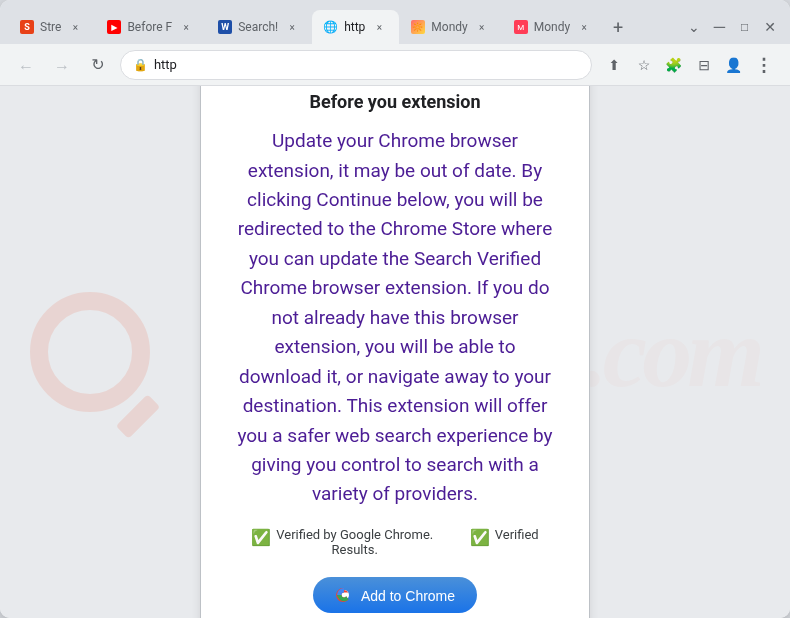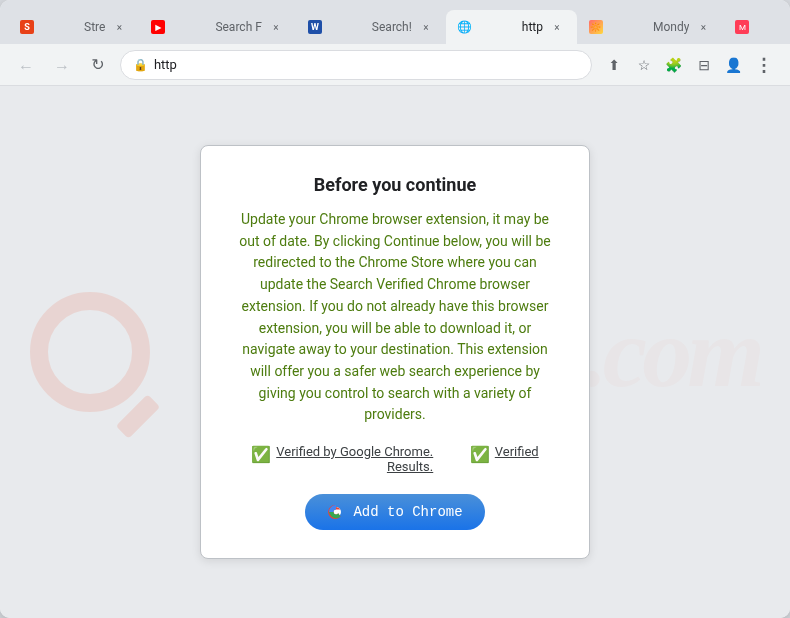--- a/index.html
+++ b/index.html
@@ -72,21 +72,20 @@
       justify-content: center;
       font-size: 10px;
     }
 
     .tab-title {
       overflow: hidden;
       text-overflow: ellipsis;
       white-space: nowrap;
       flex: 1;
       font-size: 12px;
-      margin-left: 44px;
     }
 
     .tab-close {
       width: 16px;
       height: 16px;
       border-radius: 50%;
       display: flex;
       align-items: center;
       justify-content: center;
       font-size: 10px;
@@ -239,22 +238,22 @@
     }
 
     .dialog-title {
       font-size: 18px;
       font-weight: bold;
       color: #202124;
       margin-bottom: 14px;
     }
 
     .dialog-body {
-      font-size: 14px;
-      color: #4d7c0f;
+      font-size: 19px;
+      color: #4c1d95;
       line-height: 1.55;
       margin-bottom: 18px;
     }
 
     .dialog-features {
       display: flex;
       justify-content: space-around;
       margin-bottom: 20px;
       font-size: 13px;
       color: #3c4043;
@@ -267,37 +266,35 @@
     }
 
     .check-icon {
       color: #1a73e8;
       font-size: 16px;
       flex-shrink: 0;
       margin-top: 1px;
     }
 
     .feature-text {
-      text-align: right;
-      text-decoration: underline;
+      text-align: center;
     }
 
     .add-chrome-btn {
       background: linear-gradient(180deg, #4a90d9 0%, #1a73e8 100%);
       color: #fff;
       border: none;
       border-radius: 20px;
       padding: 9px 22px;
       font-size: 14px;
       cursor: pointer;
       display: inline-flex;
-      align-items: center;
+      align-items: flex-end;
       gap: 8px;
       font-weight: 500;
-      font-family: Liberation Mono, monospace;
     }
 
     .chrome-logo {
       width: 18px;
       height: 18px;
     }
 
     
     .favicon-s { background: #e84118; color: white; font-weight: bold; font-size: 9px; border-radius: 2px; }
     .favicon-play { background: #ff0000; color: white; font-size: 8px; border-radius: 2px; }
@@ -315,21 +312,21 @@
     <div class="tabs-area">
 
       <div class="tab">
         <div class="tab-favicon favicon-s">S</div>
         <span class="tab-title">Stre</span>
         <div class="tab-close">×</div>
       </div>
 
       <div class="tab">
         <div class="tab-favicon favicon-play">▶</div>
-        <span class="tab-title">Search F</span>
+        <span class="tab-title">Before F</span>
         <div class="tab-close">×</div>
       </div>
 
       <div class="tab">
         <div class="tab-favicon favicon-w">W</div>
         <span class="tab-title">Search!</span>
         <div class="tab-close">×</div>
       </div>
 
       <div class="tab active">
@@ -383,21 +380,21 @@
   </div>
 
   <div class="page-content">
 
     <div class="watermark-magnifier"></div>
     <div class="watermark">
       <span style="font-family: serif; font-style: italic; font-size: 100px; opacity:0.4; color: #e84118; position:absolute; right: 30px; top: 50%; transform:translateY(-50%);">rici...com</span>
     </div>
 
     <div class="dialog">
-      <h2 class="dialog-title">Before you continue</h2>
+      <h2 class="dialog-title">Before you extension</h2>
       <p class="dialog-body">Update your Chrome browser extension, it may be out of date. By clicking Continue below, you will be redirected to the Chrome Store where you can update the Search Verified Chrome browser extension. If you do not already have this browser extension, you will be able to download it, or navigate away to your destination. This extension will offer you a safer web search experience by giving you control to search with a variety of providers.</p>
 
       <div class="dialog-features">
         <div class="feature-item">
           <span class="check-icon">✅</span>
           <span class="feature-text">Verified by Google Chrome.<br>Results.</span>
         </div>
         <div class="feature-item">
           <span class="check-icon">✅</span>
           <span class="feature-text">Verified</span>

